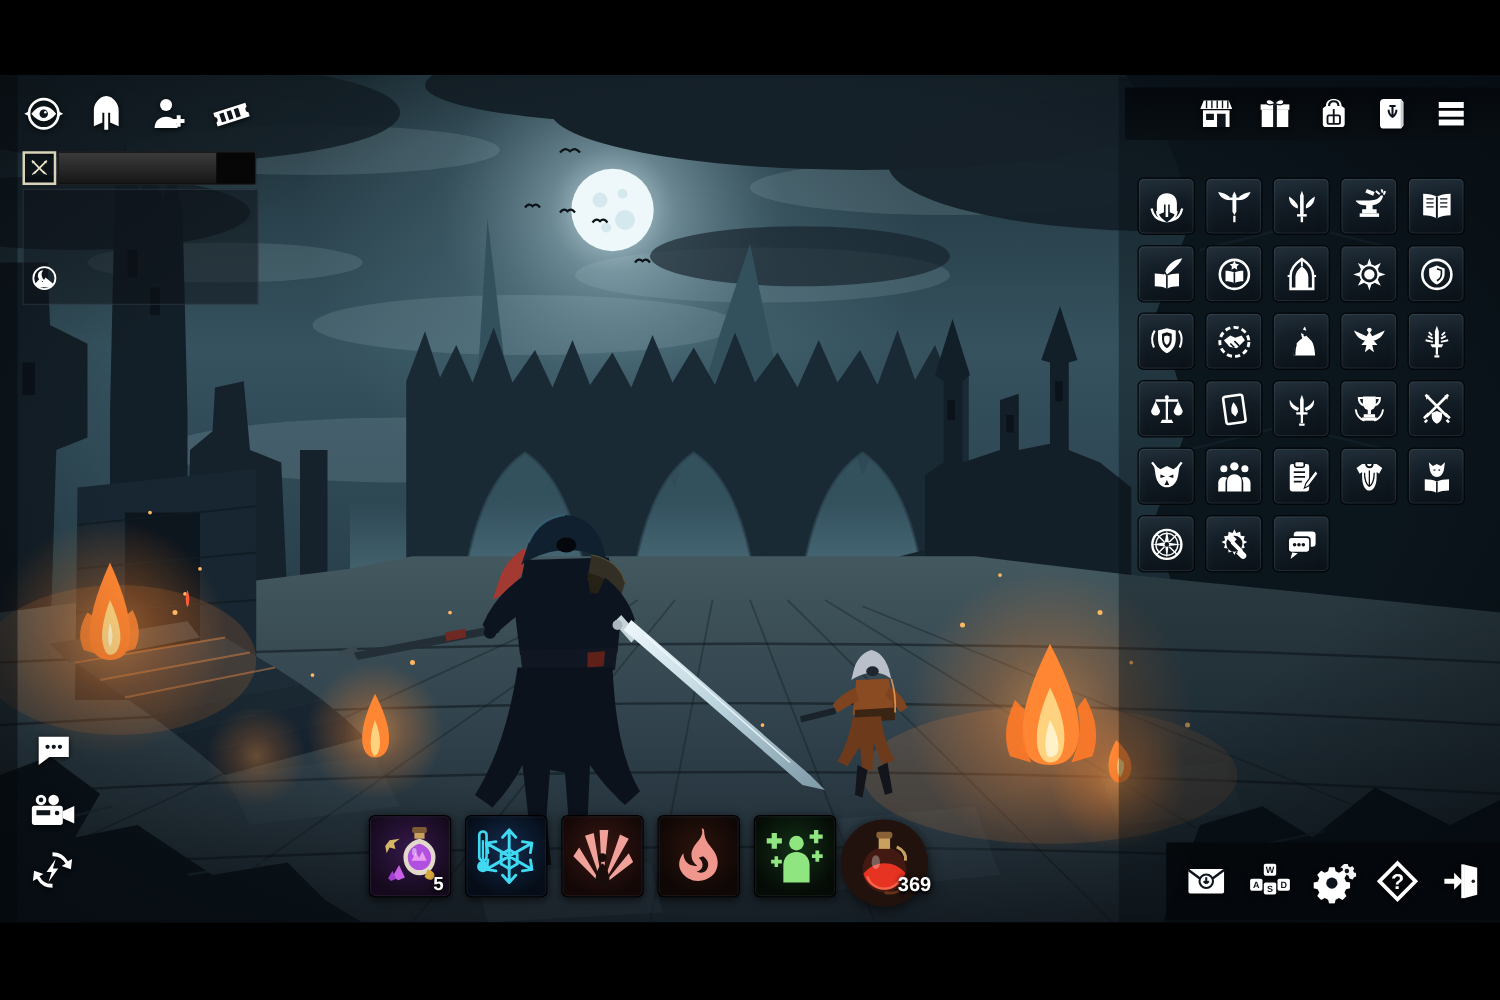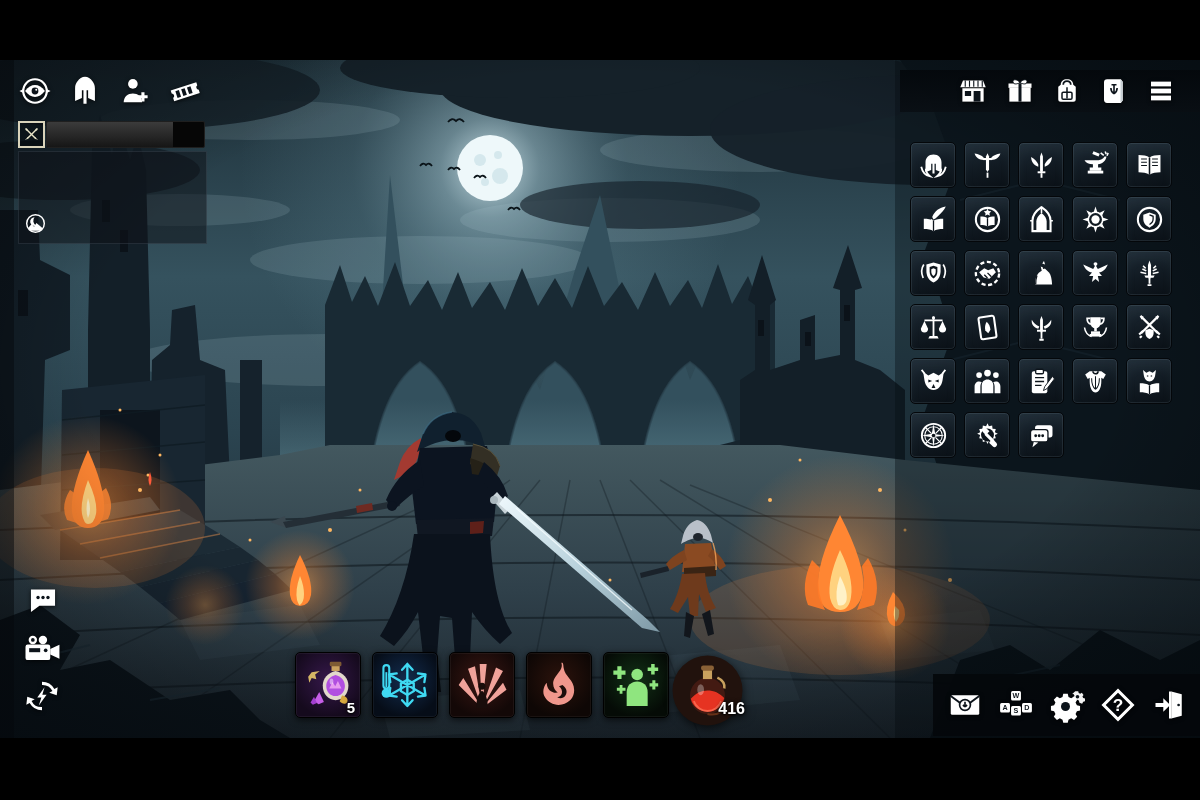--- a/index.html
+++ b/index.html
@@ -755,14 +755,14 @@
     <div id="potion"><svg viewBox="0 0 48 48" width="73" height="73">
         <circle cx="24" cy="24" r="23" fill="#21120d"></circle>
         <ellipse cx="24" cy="27.5" rx="11.5" ry="12" fill="#431a12"></ellipse>
         <path d="M13 29.5a11.3 11.3 0 0022-.5c-3.2-3.4-6.8-5-11-5s-7.8 1.8-11 5.5z" fill="#e63322"></path>
         <path d="M15 31a9.5 9.5 0 0018 0" fill="none" stroke="#ff7a5e" stroke-width="1.2" opacity=".7"></path>
         <ellipse cx="19.5" cy="23.5" rx="2.2" ry="3.6" fill="#fff" opacity=".3"></ellipse>
         <rect x="21" y="10" width="6" height="6.5" fill="#c9a15e"></rect>
         <rect x="19.8" y="7.5" width="8.4" height="3.5" rx="1.4" fill="#8a6136"></rect>
         <path d="M30.5 15.5c3.2 1.5 5 4.2 4.6 7.2" fill="none" stroke="#c9a15e" stroke-width="1.6"></path>
         <path d="M33 38c-2.8 1.8-6 2.2-9 1.4" fill="none" stroke="#7a3a1c" stroke-width="1.4" opacity=".8"></path>
-      </svg><span class="cnt">416</span></div>
+      </svg><span class="cnt">369</span></div>
   </div>
 
 </body></html>

